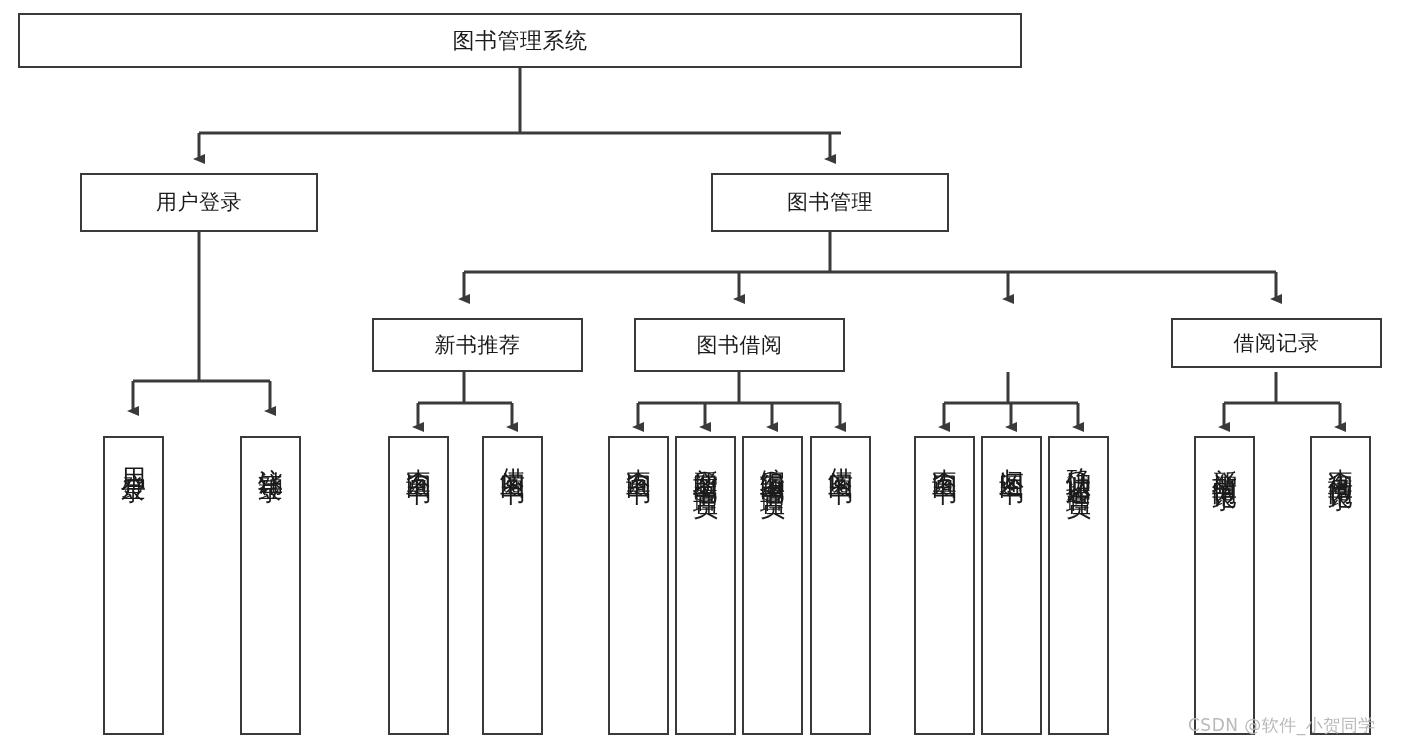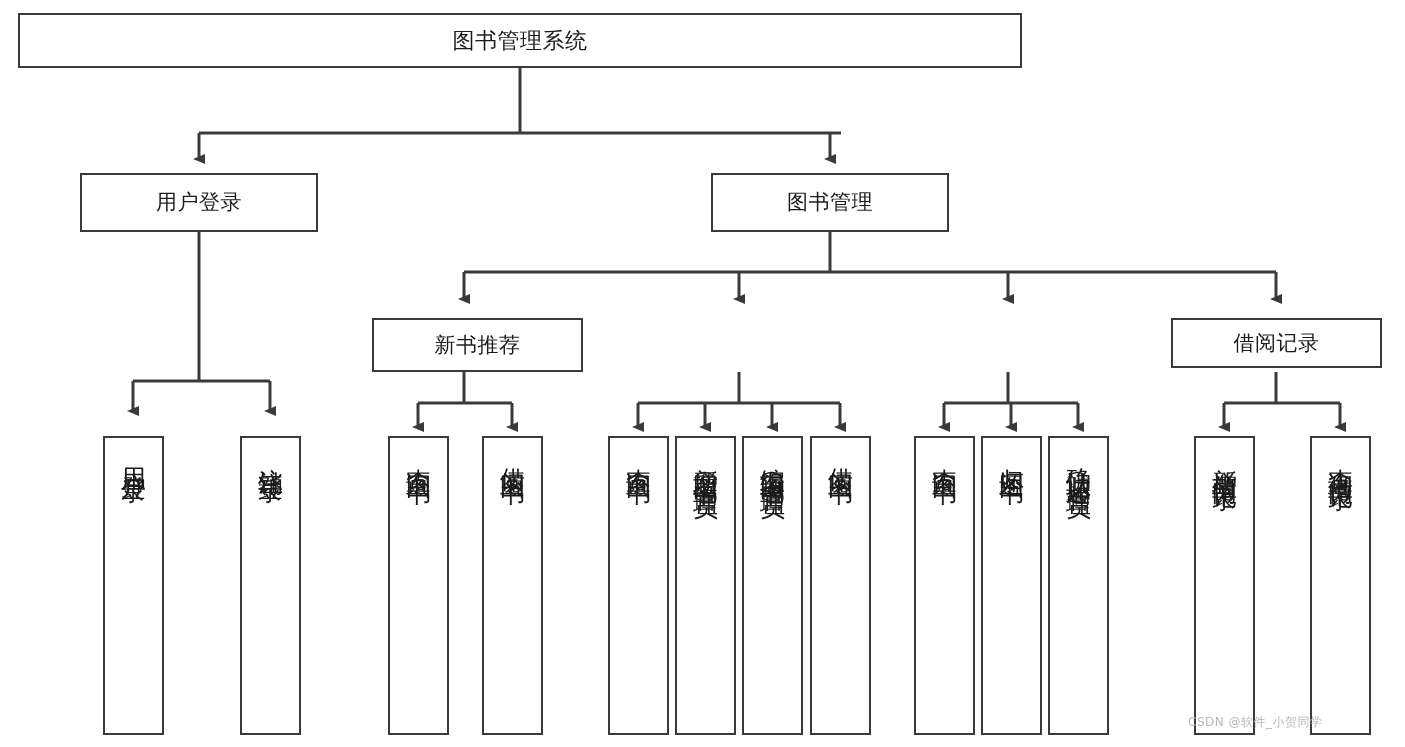--- a/index.html
+++ b/index.html
@@ -38,21 +38,21 @@
     writing-mode:vertical-rl;
     text-orientation:upright;
     font-size:25px;
     line-height:1.0;
     letter-spacing:4px;
   }
   #watermark{
     position:absolute;
     left:1188px;
     top:714px;
-    font-size:12px;
+    font-size:17px;
     color:#b9b9b9;
     white-space:nowrap;
     letter-spacing:0.5px;
     pointer-events:none;
   }
 </style>
 </head>
 <body>
 
 <div id="canvas">
@@ -114,20 +114,23 @@
   <div class="node h-node" style="left:80px;top:173px;width:238px;height:59px;">
     <span class="lbl">用户登录</span>
   </div>
   <div class="node h-node" style="left:711px;top:173px;width:238px;height:59px;">
     <span class="lbl">图书管理</span>
   </div>
 
   <div class="node h-node" style="left:357px;top:318px;width:211px;height:54px;margin-left:15px;">
     <span class="lbl">新书推荐</span>
   </div>
+  <div class="node h-node" style="left:634px;top:318px;width:211px;height:54px;">
+    <span class="lbl">图书借阅</span>
+  </div>
   <div class="node h-node" style="left:1171px;top:318px;width:211px;height:50px;">
     <span class="lbl">借阅记录</span>
   </div>
 
   <div class="node v-node" style="left:103px;top:436px;width:61px;height:299px;">
     <span class="lbl">用户登录</span>
   </div>
   <div class="node v-node" style="left:240px;top:436px;width:61px;height:299px;">
     <span class="lbl">注销登录</span>
   </div>

